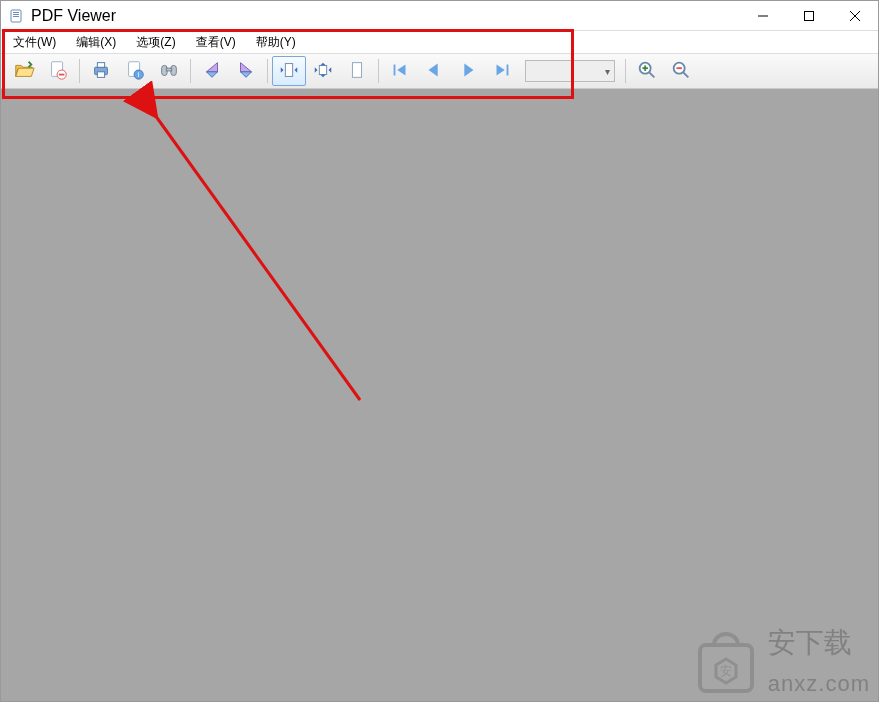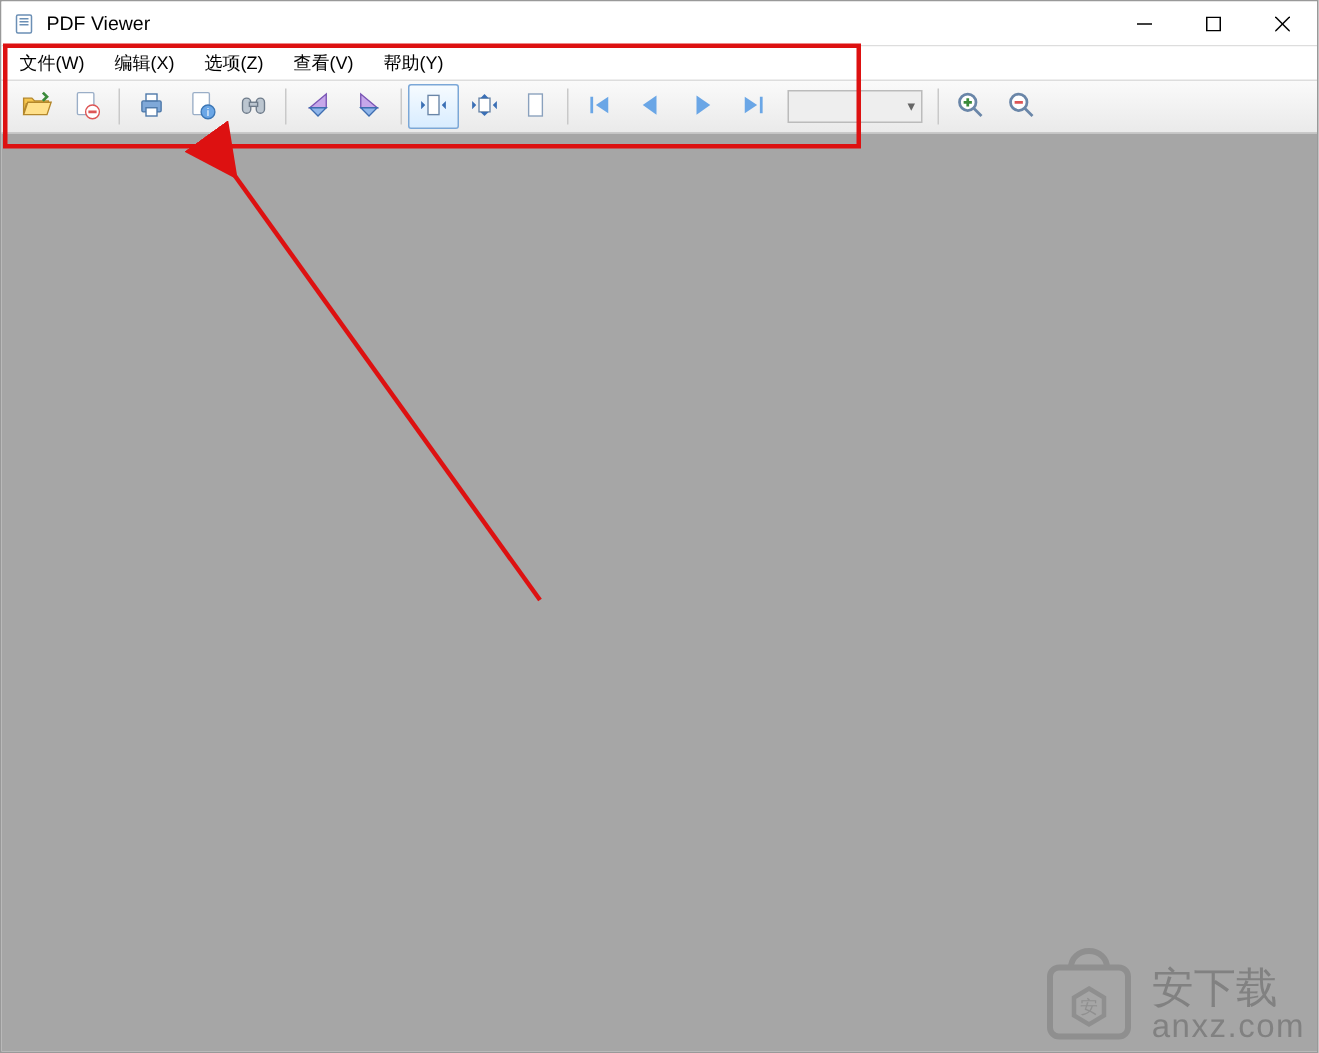--- a/index.html
+++ b/index.html
@@ -9,21 +9,21 @@
       background: #fff;
       width: 879px;
       height: 702px;
       overflow: hidden;
       position: relative;
     }
     .window { width: 100%; height: 100%; border: 1px solid #999; display: flex; flex-direction: column; }
     
     .titlebar { height: 30px; display: flex; align-items: center; background: #fff; border-bottom: 1px solid #ddd; }
     .titlebar .app-icon { width: 16px; height: 16px; margin: 0 6px 0 8px; display: inline-flex; align-items: center; justify-content: center; }
-    .titlebar .title { flex: 0 0 auto; color: #000; font-size: 13px; }
+    .titlebar .title { flex: 0 0 auto; color: #000; font-size: 16px; }
     .titlebar .spacer { flex: 1; }
     .titlebar .win-controls { display: flex; height: 100%; }
     .titlebar .win-btn { width: 46px; height: 100%; display: flex; align-items: center; justify-content: center; background: transparent; border: none; }
     .titlebar .win-btn svg { width: 10px; height: 10px; }
     
     .menubar { height: 22px; display: flex; align-items: center; padding: 0 4px; background: #fff; font-size: 12px; gap: 4px;}
     .menu-item { padding: 5px 8px; cursor: default; }
     
     .toolbar { height: 36px; display: flex; align-items: center; padding: 0 6px; background: linear-gradient(#fafafa,#eaeaea); border-top: 1px solid #ddd; border-bottom: 1px solid #c9c9c9; gap: 0; }
     .tb-btn { width: 34px; height: 30px; display: flex; align-items: center; justify-content: center; border: 1px solid transparent; border-radius: 2px; }
@@ -33,21 +33,21 @@
     .page-select { width: 90px; height: 22px; border: 1px solid #bbb; background: #eee; margin: 0 6px; display:flex; align-items:center; justify-content:flex-end; padding-right:4px;}
     .page-select .chev { font-size:10px; color:#666;}
     
     .red-box { position: absolute; border: 3px solid #d11; top: 29px; left: 2px; width: 572px; height: 70px; pointer-events: none; }
     .arrow-layer { position: absolute; top: 0; left: 0; width: 879px; height: 702px; pointer-events: none; }
     
     .content { flex: 1; background: #a6a6a6; position: relative; }
     
     .watermark { position: absolute; right: 8px; bottom: 6px; color: rgba(60,60,60,0.35); display:flex; align-items:flex-end; gap:6px;}
     .watermark .bag { width: 72px; height: 64px; opacity:.35;}
-    .watermark .txt { display:flex; flex-direction:column; line-height:1;}
+    .watermark .txt { display:flex; flex-direction:column; line-height:1;gap:16px;}
     .watermark .cn { font-size: 28px; font-weight: 500;}
     .watermark .url { font-size: 22px; letter-spacing: 1px;}
   </style>
 </head>
 <body>
 
 <div class="window">
   <div class="titlebar">
     <span class="app-icon">
       <svg viewBox="0 0 16 16">

